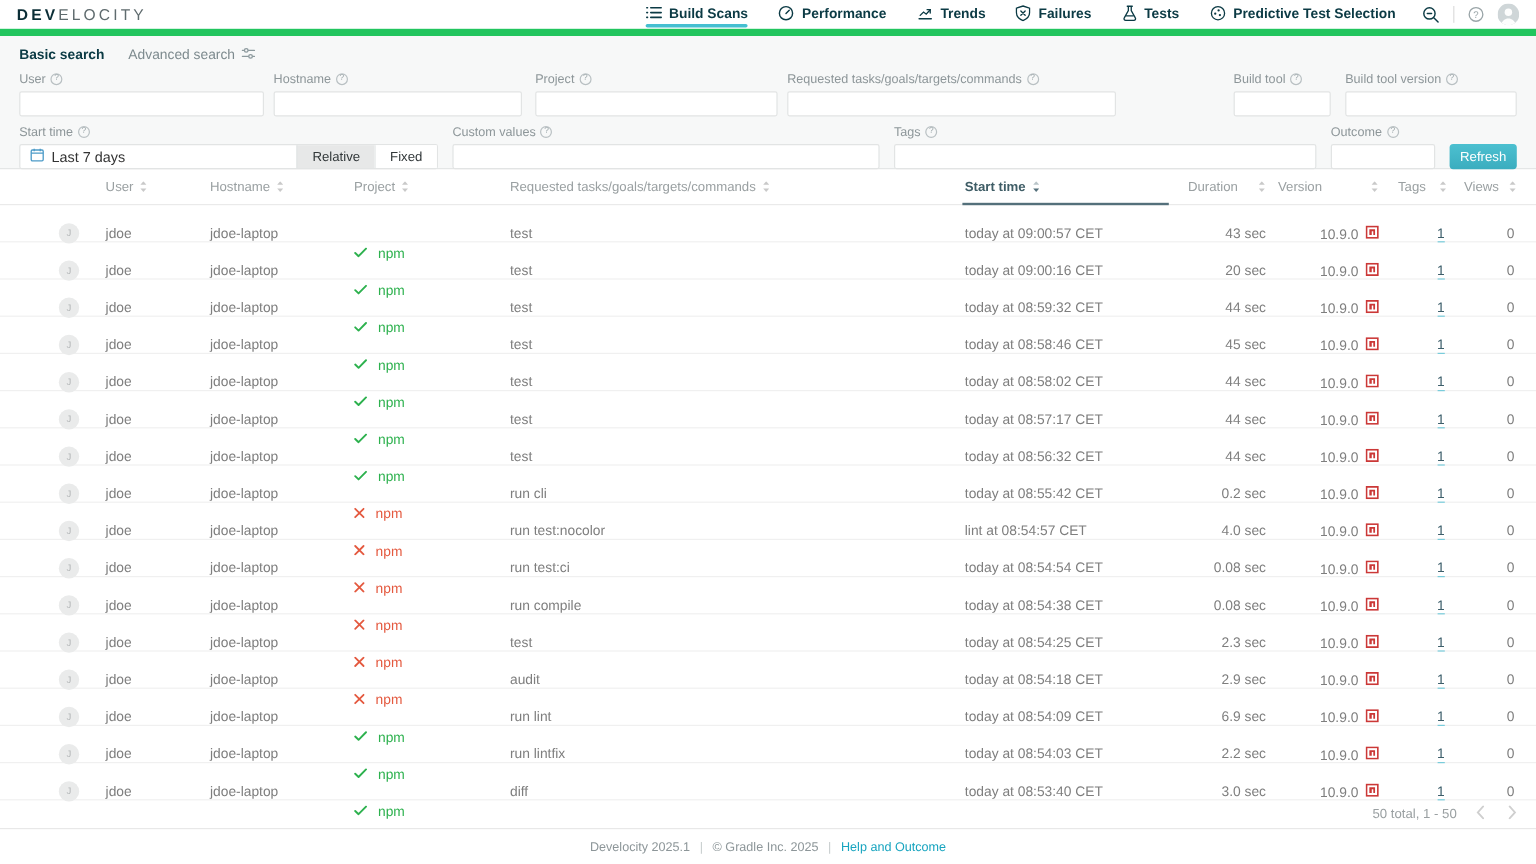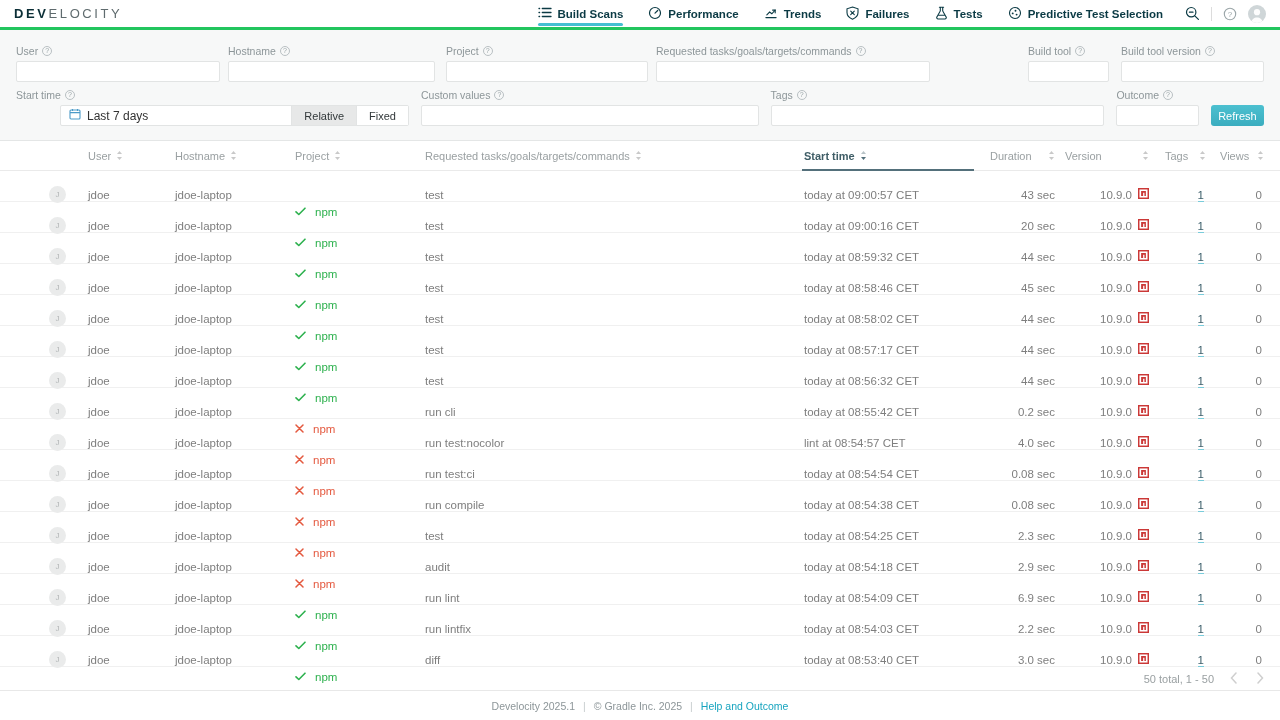--- a/index.html
+++ b/index.html
@@ -1,21 +1,21 @@
 <!DOCTYPE html>
 <html><head>
 <meta charset="utf-8">
 <style>
   * { box-sizing: border-box; margin: 0; padding: 0; }
   html,body { width:1280px; height:720px; overflow:hidden; background:#fff;
     font-family:"Liberation Sans", sans-serif; color:#333; }
 
   
   .app-header { height:30px; display:flex; align-items:center; padding:0 14px;
-    border-bottom:3px solid #22c55e; background:#fff; }
+    border-bottom:6px solid #22c55e; background:#fff; }
   .logo { font-size:13px; letter-spacing:2.6px; color:#0b2e36; white-space:nowrap; }
   .logo .lb { font-weight:800; }
   .logo .ll { font-weight:400; color:#5f6b6e; }
   .main-nav { margin-left:auto; display:flex; align-items:center; gap:25px; height:100%; }
   .nav-item { display:flex; align-items:center; gap:6px; font-size:11.5px; font-weight:700;
     color:#0b3a44; height:100%; position:relative; cursor:pointer; white-space:nowrap; }
   .nav-item.active::after { content:""; position:absolute; left:0; right:0; bottom:1px;
     height:3px; background:#45bfd1; border-radius:2px; }
   .header-actions { display:flex; align-items:center; gap:11px; margin-left:22px; }
   .vdivider { width:1px; height:14px; background:#dcdcdc; }
@@ -32,21 +32,21 @@
   .flabel { font-size:10.5px; color:#8d9699; display:flex; align-items:center; gap:4px;
     margin-bottom:4px; white-space:nowrap; }
   .qmark { width:10px; height:10px; border:1px solid #b9c0c3; border-radius:50%;
     font-size:7px; line-height:8px; text-align:center; color:#9aa5a8; display:inline-block; }
   .sinput { height:21px; background:#fff; border:1px solid #e2e4e4; border-radius:2px;
     font-size:12px; color:#333; padding:0 6px; font-family:"Liberation Sans",sans-serif; width:100%; }
   .w-user{width:204px;} .w-host{width:207px; margin-left:8px;} .w-proj{width:202px; margin-left:11px;}
   .w-tasks{width:274px; margin-left:8px;} .w-btool{width:81px; margin-left:auto;}
   .w-bver{width:143px; margin-left:12px;}
   .starttime-box { width:349px; height:21px; background:#fff; border:1px solid #e2e4e4;
-    border-radius:2px; display:flex; align-items:center;margin-left:44px; }
+    border-radius:2px; display:flex; align-items:center; }
   .st-value { display:flex; align-items:center; gap:6px; padding:0 8px; flex:1;
     font-size:12px; color:#333; }
   .seg-btn { height:100%; padding:0 12px; display:flex; align-items:center; font-size:11px;
     color:#32383a; border-left:1px solid #e2e4e4; cursor:pointer; background:#fff; }
   .seg-btn.selected { background:#e7e8e8; }
   .w-custom{width:356px; margin-left:12px;} .w-tags{width:352px; margin-left:12px;}
   .w-outcome{width:87px; margin-left:12px;}
   .refresh-btn { margin-left:12px; width:56px; height:21px; border:none; border-radius:3px;
     background:linear-gradient(#4cc0d0,#3badbf); color:#fff; font-size:11px;
     font-family:"Liberation Sans",sans-serif; cursor:pointer; }
@@ -169,20 +169,31 @@
           <g clip-path="url(#avc)">
             <circle cx="9" cy="7.2" r="3.1" fill="#fdfdfd"></circle>
             <path d="M2.8 18c.7-3.6 3.3-5.6 6.2-5.6s5.5 2 6.2 5.6z" fill="#fdfdfd"></path>
           </g>
         </svg>
       </span>
   </div>
 </header>
 
 <section class="search-panel">
+  <div class="search-tabs">
+    <span class="stab active">Basic search</span>
+    <span class="stab">
+      <span>Advanced search</span>
+      <span><svg width="12" height="11" viewBox="0 0 12 11" fill="none" stroke="#8d9a9e" stroke-width="1.1" stroke-linecap="round">
+            <path d="M1 3h10M1 8h10"></path>
+            <circle cx="4.2" cy="3" r="1.5" fill="#f7f8f8"></circle>
+            <circle cx="7.8" cy="8" r="1.5" fill="#f7f8f8"></circle>
+          </svg></span>
+    </span>
+  </div>
 
   <div class="fields-row">
     <div class="fgroup w-user">
       <span class="flabel">
           <span>User</span>
           <span class="qmark">?</span>
         </span>
       <input class="sinput" style="">
     </div>
     <div class="fgroup w-host">

